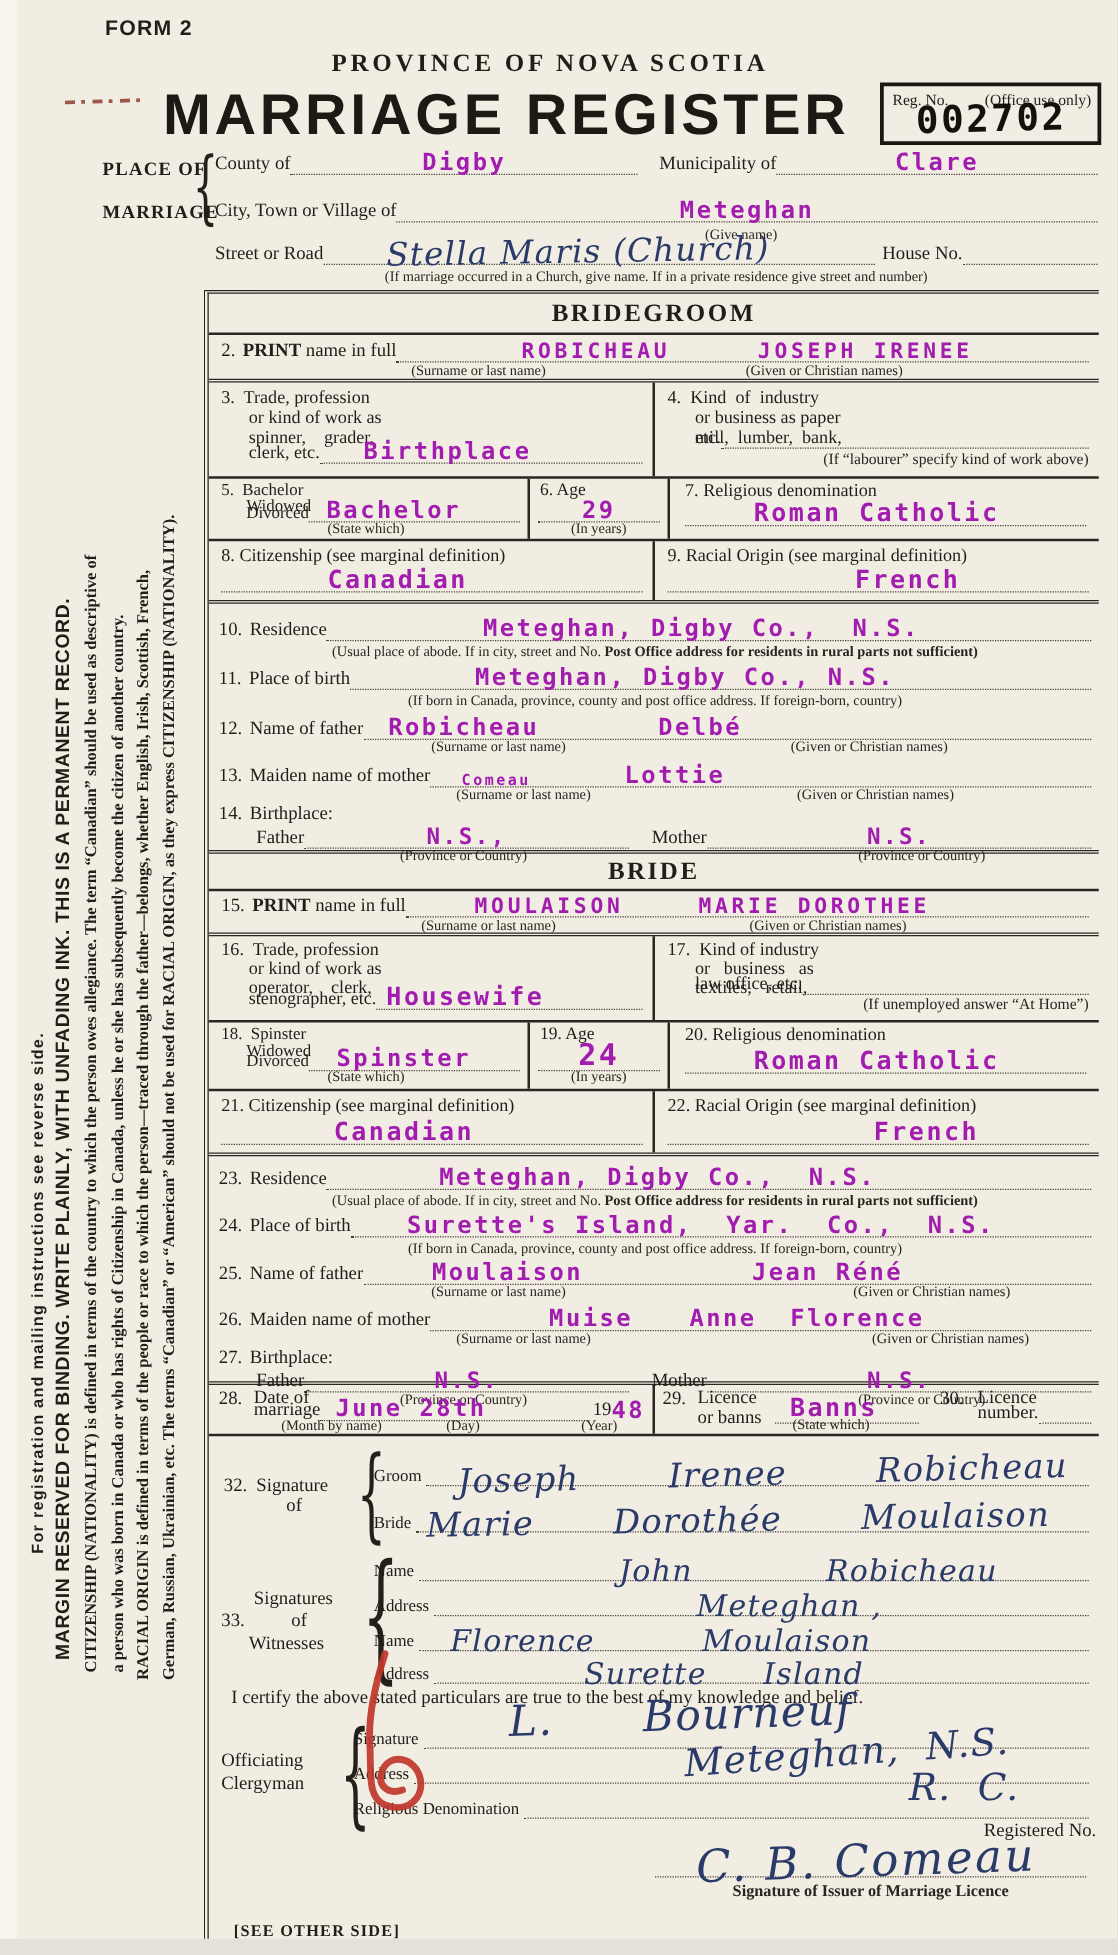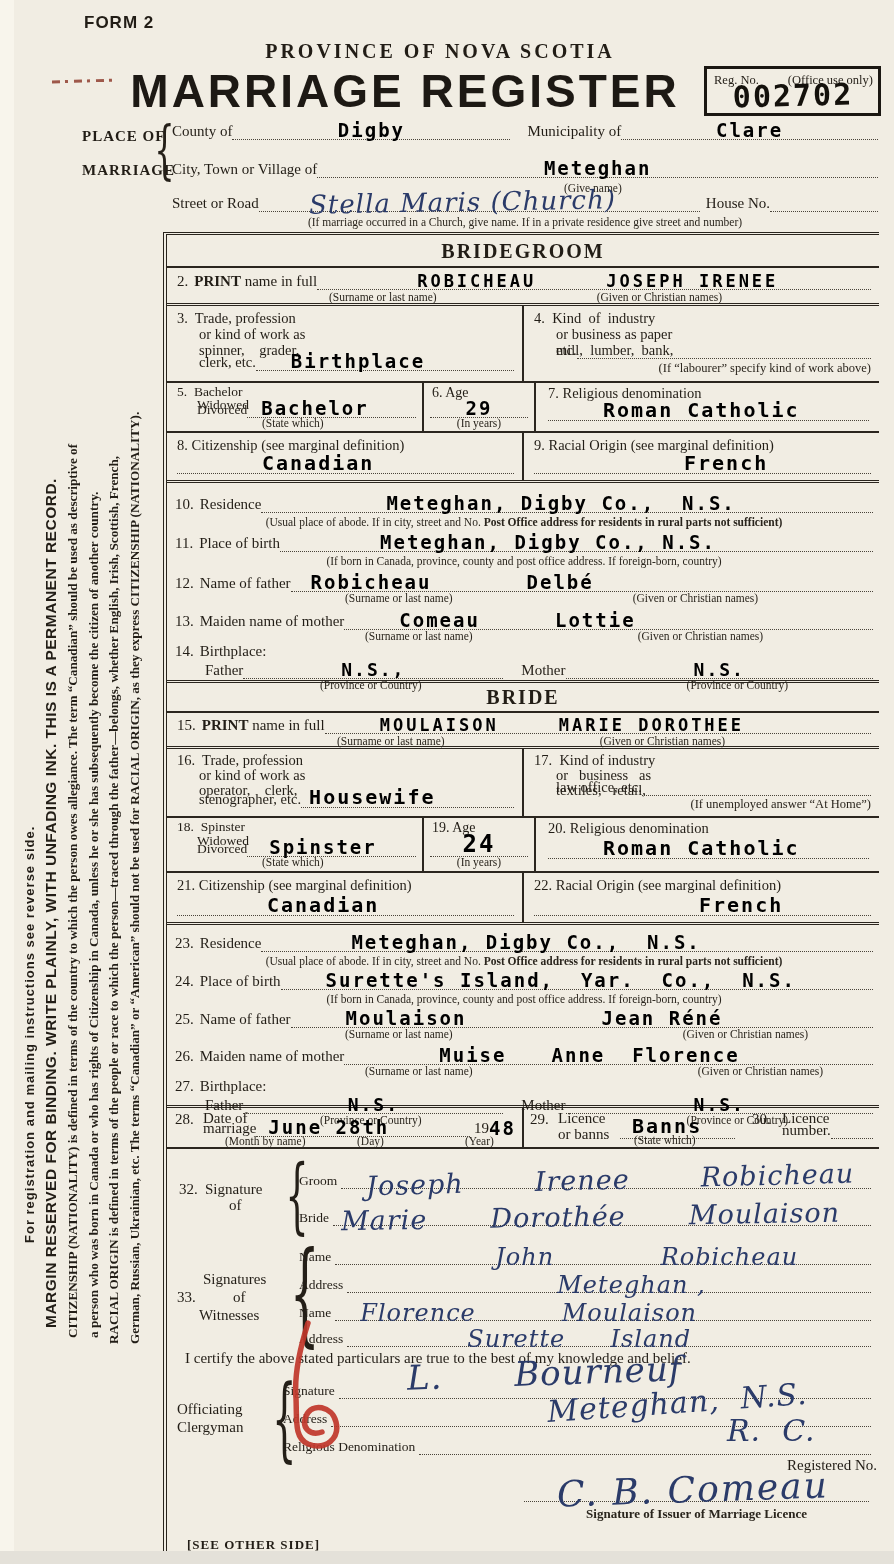--- a/index.html
+++ b/index.html
@@ -2,21 +2,21 @@
 <html><head>
 <meta charset="utf-8">
 <style>
 * { box-sizing: border-box; margin: 0; padding: 0; }
 html,body { background:#d8d5cd; }
 .page { position:relative; width:894px; height:1564px; background:#f1ede3;
   font-family:"Liberation Serif","DejaVu Serif",serif; color:#221d16; overflow:hidden; }
 .edge-left { position:absolute; left:0; top:0; bottom:0; width:14px; background:#f8f5ec; }
 .edge-bottom { position:absolute; left:0; right:0; bottom:0; height:13px; background:#e4e1d9; }
 .typed { font-family:"DejaVu Sans Mono","Liberation Mono",monospace; font-weight:bold;
-  color:#000000; letter-spacing:2px; white-space:pre; }
+  color:#a21caf; letter-spacing:2px; white-space:pre; }
 .typed.caps { letter-spacing:3px; }
 .hand { font-family:"DejaVu Serif",serif; font-style:italic; color:#2b3b69;
   white-space:pre; letter-spacing:1px; }
 .dotrow { display:flex; align-items:flex-end; }
 .fill { flex:1; border-bottom:1.5px dotted #4a443a; display:flex; align-items:flex-end; min-width:0; }
 .fill > * { margin-bottom:-2px; }
 .cap { font-size:11.5px; color:#2a251d; white-space:nowrap; }
 .lbl { font-size:15px; white-space:nowrap; }
 .fno { font-size:15px; margin-right:6px; }
 .brace { position:absolute; font-family:"DejaVu Serif",serif; font-weight:normal;
@@ -289,21 +289,21 @@
         <div class="capsrow" style="height:13px; margin-top:0">
           <span class="cap" style="margin-left:170px">(Surname or last name)</span>
           <span class="cap" style="margin-left:180px">(Given or Christian names)</span>
         </div>
       </div>
       <div class="subrow">
         <div class="dotrow" style="height:25px">
           <span class="fno">13.</span>
           <span class="lbl">Maiden name of mother</span>
           <span class="fill">
-            <span class="typed" style="font-size:19px; margin-left:55px">Comeau</span>
+            <span class="typed" style="font-size:12px; margin-left:25px">Comeau</span>
             <span class="typed" style="font-size:19px; margin-left:75px">Lottie</span>
           </span>
         </div>
         <div class="capsrow" style="height:13px; margin-top:0">
           <span class="cap" style="margin-left:190px">(Surname or last name)</span>
           <span class="cap" style="margin-left:165px">(Given or Christian names)</span>
         </div>
       </div>
       <div class="subrow">
         <div style="height:16px"><span class="fno">14.</span><span class="lbl">Birthplace:</span></div>

